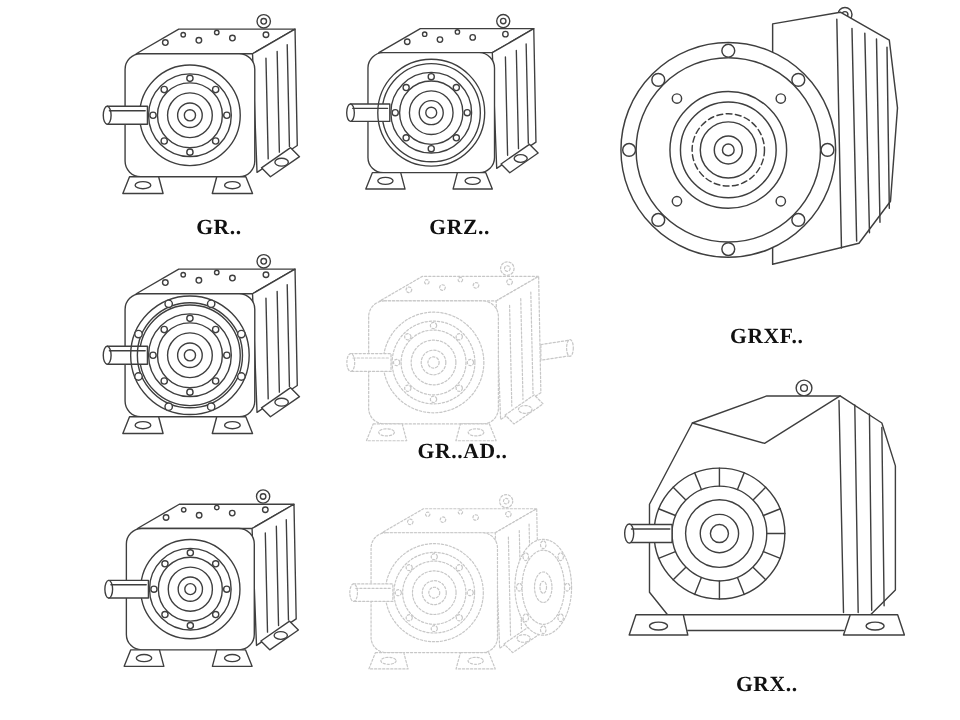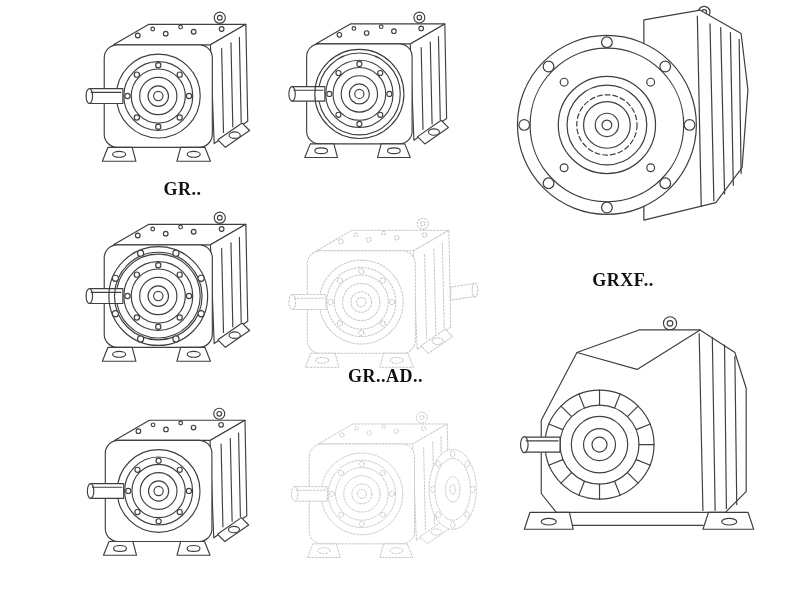--- a/index.html
+++ b/index.html
@@ -147,27 +147,28 @@
     </svg>
   </div>
   <div class="fig-label" style="left:80px;top:179px;width:205px">GR..</div>
 
   <div class="fig dark" style="left:283px;top:2px;width:200px;height:172px">
     <svg viewBox="0 0 220 185">
       <use href="#sym-gear-foot"></use>
       <circle cx="84" cy="99" r="49" fill="none"></circle>
     </svg>
   </div>
+  <div class="fig-label" style="left:283px;top:179px;width:200px">GRZ..</div>
 
   <div class="fig dark" style="left:498px;top:0px;width:282px;height:244px">
     <svg viewBox="0 0 290 250">
       <use href="#sym-grxf"></use>
     </svg>
   </div>
-  <div class="fig-label" style="left:482px;top:270px;width:282px">GRXF..</div>
+  <div class="fig-label" style="left:498px;top:270px;width:282px">GRXF..</div>
 
   <div class="fig dark" style="left:80px;top:202px;width:205px;height:176px">
     <svg viewBox="0 0 220 185">
       <use href="#sym-gear-foot"></use>
       <circle cx="84" cy="99" r="53" fill="none"></circle>
       <circle cx="84" cy="99" r="47" fill="none"></circle>
       <circle cx="130" cy="80" r="3.3" fill="#fff"></circle>
       <circle cx="103" cy="53" r="3.3" fill="#fff"></circle>
       <circle cx="65" cy="53" r="3.3" fill="#fff"></circle>
       <circle cx="38" cy="80" r="3.3" fill="#fff"></circle>
@@ -209,14 +210,15 @@
       <ellipse cx="168" cy="122" rx="2.5" ry="3.5" fill="#fff"></ellipse>
       <ellipse cx="200" cy="122" rx="2.5" ry="3.5" fill="#fff"></ellipse>
     </svg>
   </div>
 
   <div class="fig dark" style="left:498px;top:292px;width:282px;height:262px">
     <svg viewBox="0 0 300 270">
       <use href="#sym-grx"></use>
     </svg>
   </div>
+  <div class="fig-label" style="left:498px;top:560px;width:282px">GRX..</div>
 
 </div>
 
 </body></html>

